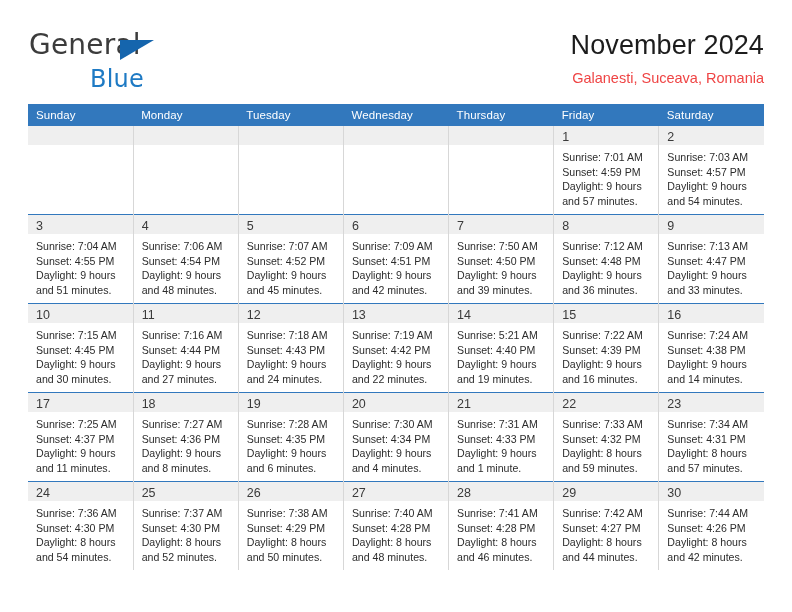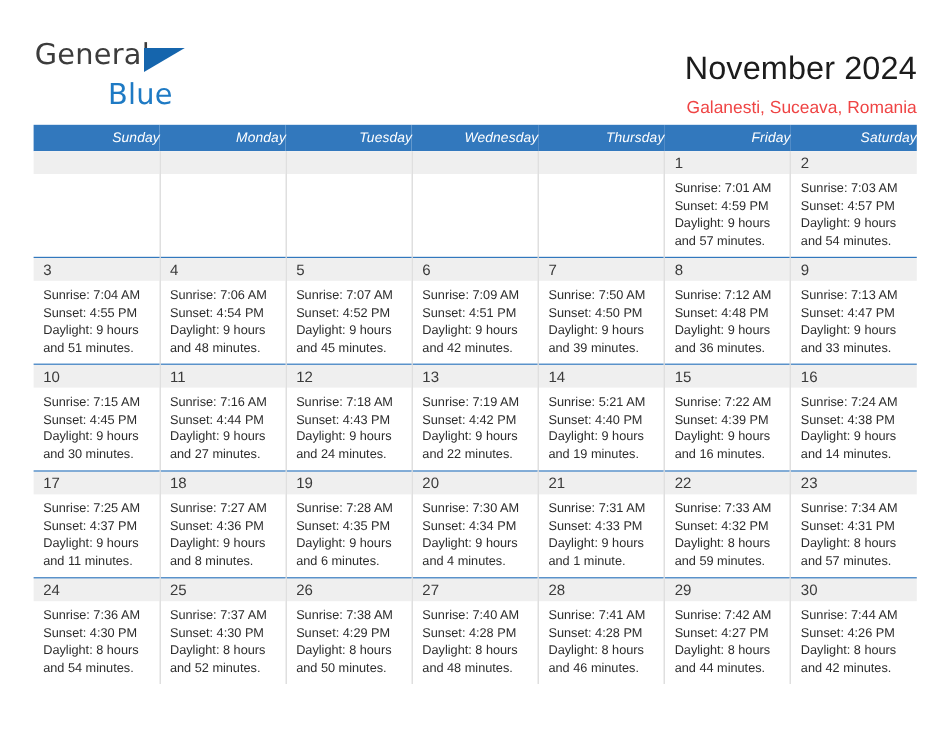--- a/index.html
+++ b/index.html
@@ -34,21 +34,21 @@
     position: absolute;
     left: 0;
     top: 3px;
     width: 210px;
     height: 58px;
   }
   .brand-general {
     position: absolute;
     left: 1px;
     top: 0px;
-    font-size: 24px;
+    font-size: 28px;
     letter-spacing: 0.2px;
     color: #3c3c3c;
     font-family: "DejaVu Sans", sans-serif;
     font-weight: 400;
     line-height: 28px;
   }
   .brand-blue {
     position: absolute;
     left: 62px;
     top: 34px;
@@ -65,21 +65,21 @@
     top: 9px;
     width: 0;
     height: 0;
     border-left: 34px solid #1565ad;
     border-bottom: 20px solid transparent;
   }
 
   .title-block {
     position: absolute;
     right: 0;
-    top: 12px;
+    top: 0;
     text-align: right;
   }
   .cal-title {
     font-size: 27px;
     font-weight: 400;
     color: #1c1c1c;
     line-height: 34px;
     letter-spacing: 0.1px;
     white-space: nowrap;
   }
@@ -102,26 +102,25 @@
   table.cal-table {
     width: 736px;
     border-collapse: collapse;
     table-layout: fixed;
   }
   table.cal-table th {
     background: #3278bd;
     color: #ffffff;
     font-size: 11.5px;
     font-weight: 400;
-    text-align: right;
+    text-align: left;
     padding: 5px 0 5px 8px;
     height: 10px;
     border: none;
     letter-spacing: 0.1px;
-    font-style: italic;
   }
   table.cal-table td {
     vertical-align: top;
     padding: 0;
     border-top: 1.6px solid #3278bd;
     border-right: 1px solid #d7d7d7;
     height: 88px;
     background: #ffffff;
   }
   table.cal-table td:last-child {

